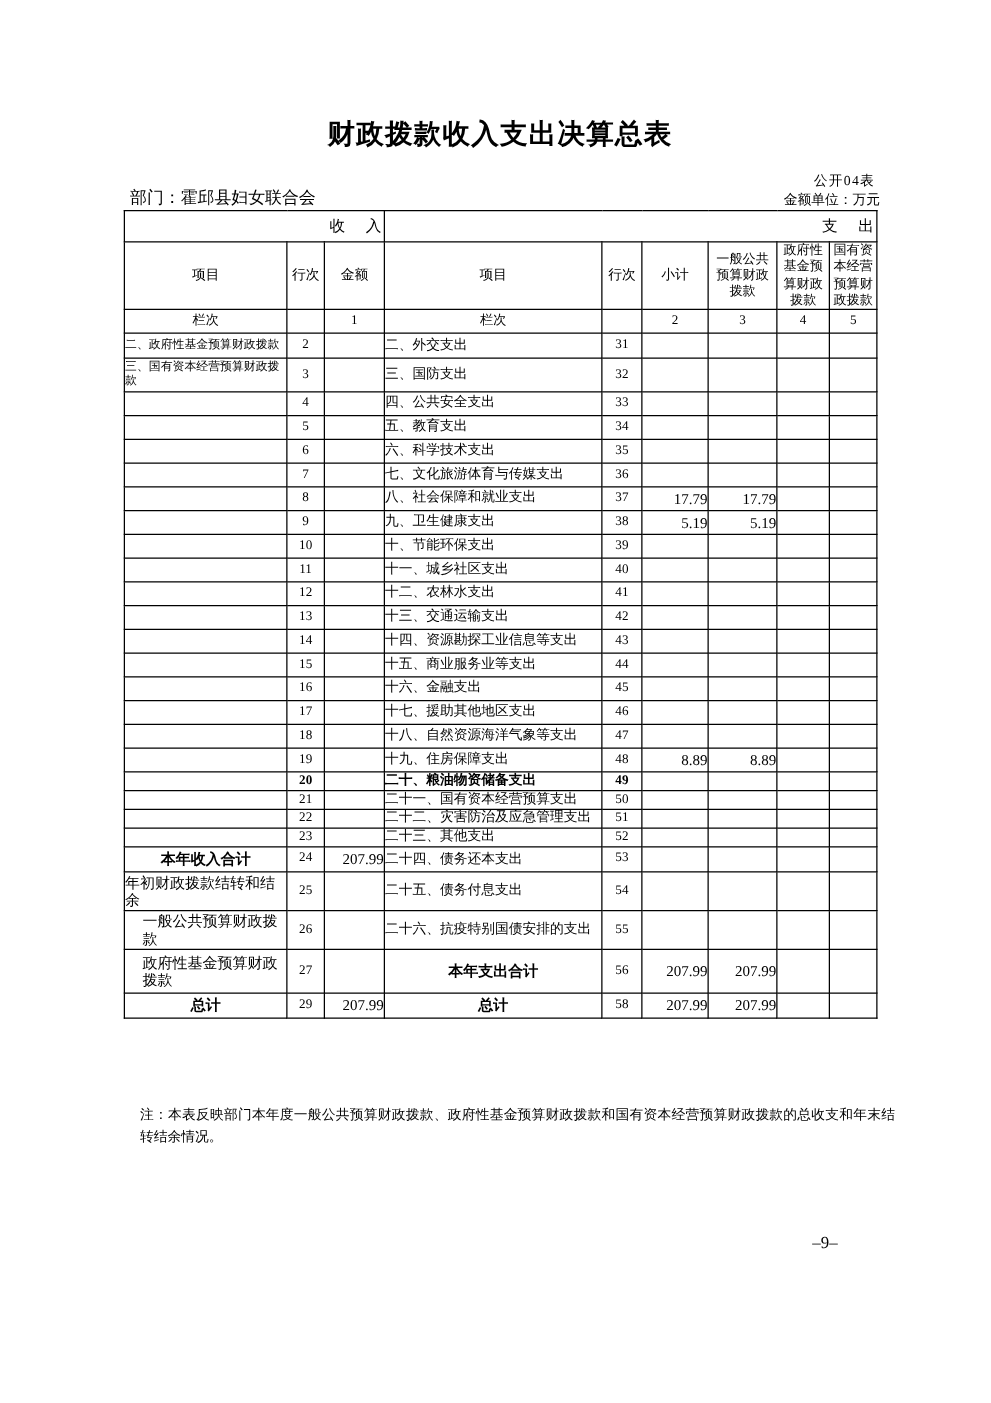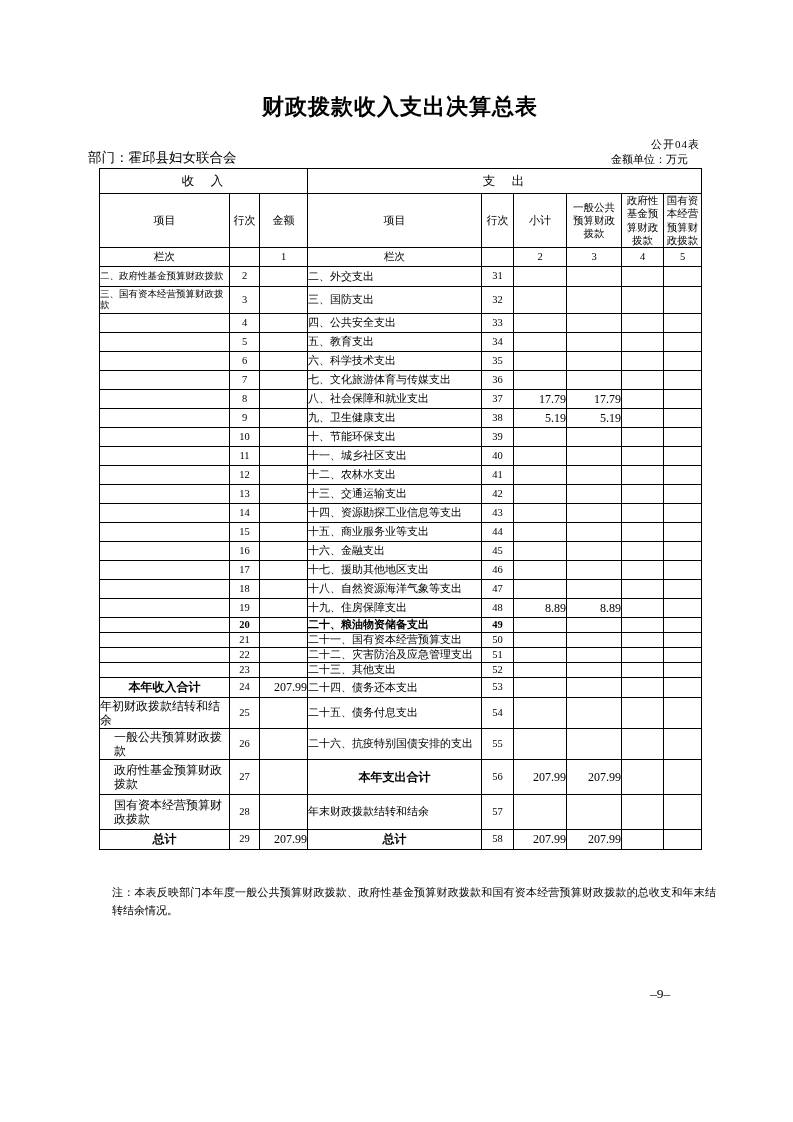--- a/index.html
+++ b/index.html
@@ -11,35 +11,35 @@
   .doc-title{
     position:absolute;left:100px;top:92px;width:600px;text-align:center;
     font-family:Liberation Sans, sans-serif;
     font-weight:bold;font-size:22px;letter-spacing:1px;
   }
   .table-code{
     position:absolute;left:100px;top:137px;width:600px;text-align:right;
     font-size:11px;letter-spacing:1px;
   }
   .meta-row{
-    position:absolute;left:88px;top:149px;width:600px;height:18px;
+    position:absolute;left:104px;top:149px;width:600px;height:18px;
     display:flex;justify-content:space-between;align-items:flex-end;font-family:Liberation Mono, monospace;
   }
   .dept{font-size:13.5px;}
   .unit{font-size:11px;}
   table.budget{
     position:absolute;left:99px;top:168px;width:602px;
     border-collapse:collapse;table-layout:fixed;
     border:1.5px solid #000;
   }
   table.budget td{
     border:1px solid #000;vertical-align:middle;overflow:hidden;
     padding:0;line-height:1.2;word-break:break-all;
   }
-  td.sec{font-size:12.5px;text-align:center;letter-spacing:2px;height:24px;}
+  td.sec{font-size:12.5px;text-align:right;letter-spacing:2px;height:24px;}
   td.colhead{font-size:11px;text-align:center;line-height:1.35;}
   td.colhead.pre{white-space:pre-line;font-size:10.5px;line-height:1.25;}
   tr.hdr2{height:54px;}
   tr.lanci{height:19px;}
   td.lancic{font-size:10.5px;text-align:center;}
   td.item{font-size:11px;text-align:left;padding:0 2px;}
   td.icell{font-size:12px;}
   td.icell.small{font-size:9.5px;}
   td.icell.indent{padding-left:14px;}
   td.line{font-size:10.5px;text-align:center;font-family:"Liberation Serif","DejaVu Serif",serif;}
@@ -394,31 +394,20 @@
         <td class="item icell indent">政府性基金预算财政拨款</td>
         <td class="line">27</td>
         <td class="amt flush"></td>
         <td class="brow">本年支出合计</td>
         <td class="line">56</td>
         <td class="amt">207.99</td>
         <td class="amt">207.99</td>
         <td class="amt"></td>
         <td class="amt"></td>
       </tr>
-      <tr style="height: 35px;">
-        <td class="item icell indent">国有资本经营预算财政拨款</td>
-        <td class="line">28</td>
-        <td class="amt flush"></td>
-        <td class="item ecell">年末财政拨款结转和结余</td>
-        <td class="line">57</td>
-        <td class="amt"></td>
-        <td class="amt"></td>
-        <td class="amt"></td>
-        <td class="amt"></td>
-      </tr>
       <tr style="height: 20px;">
         <td class="brow">总计</td>
         <td class="line">29</td>
         <td class="amt flush">207.99</td>
         <td class="brow">总计</td>
         <td class="line">58</td>
         <td class="amt">207.99</td>
         <td class="amt">207.99</td>
         <td class="amt"></td>
         <td class="amt"></td>

